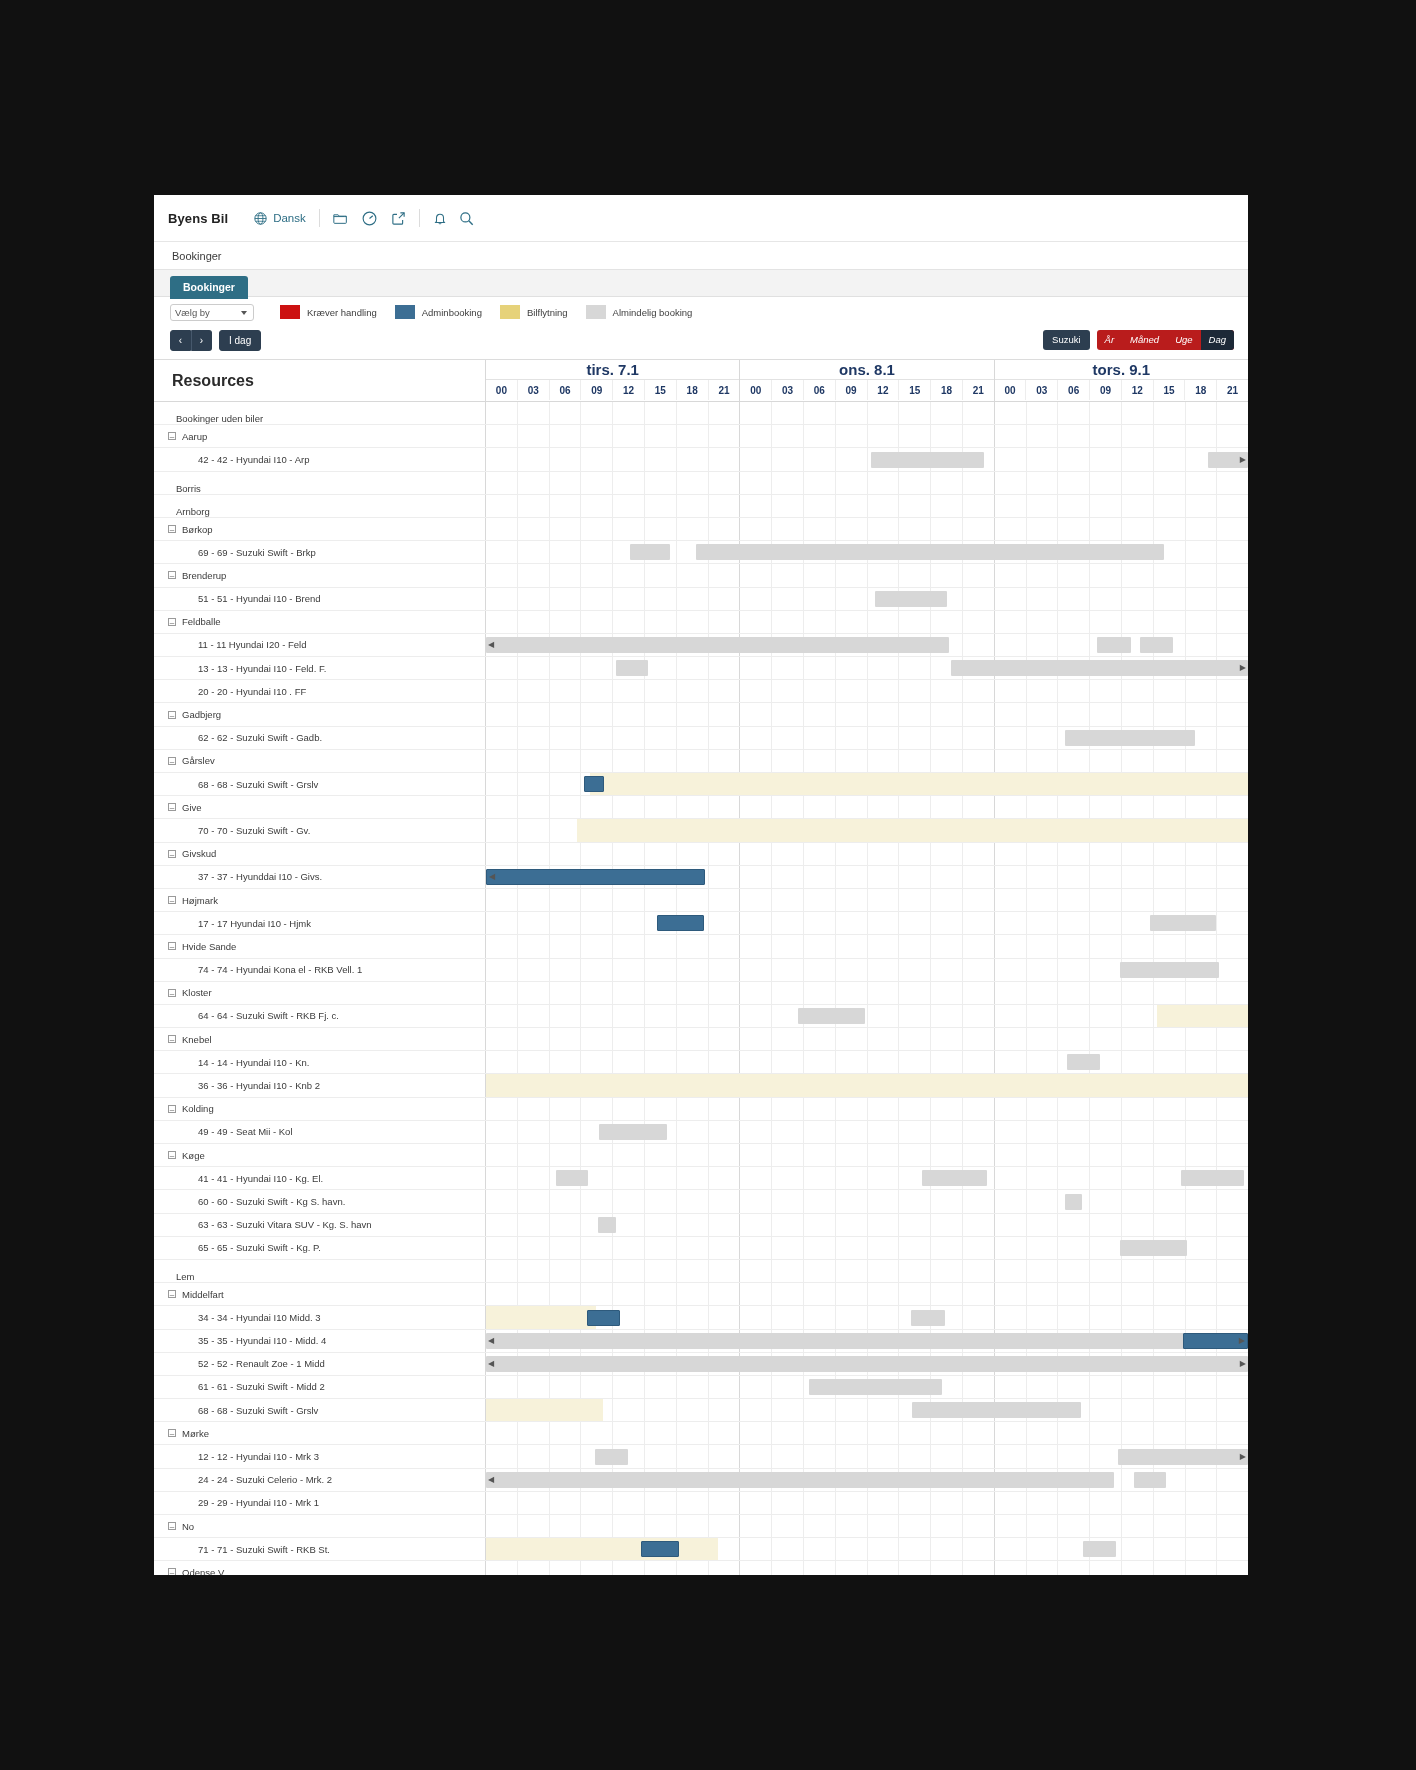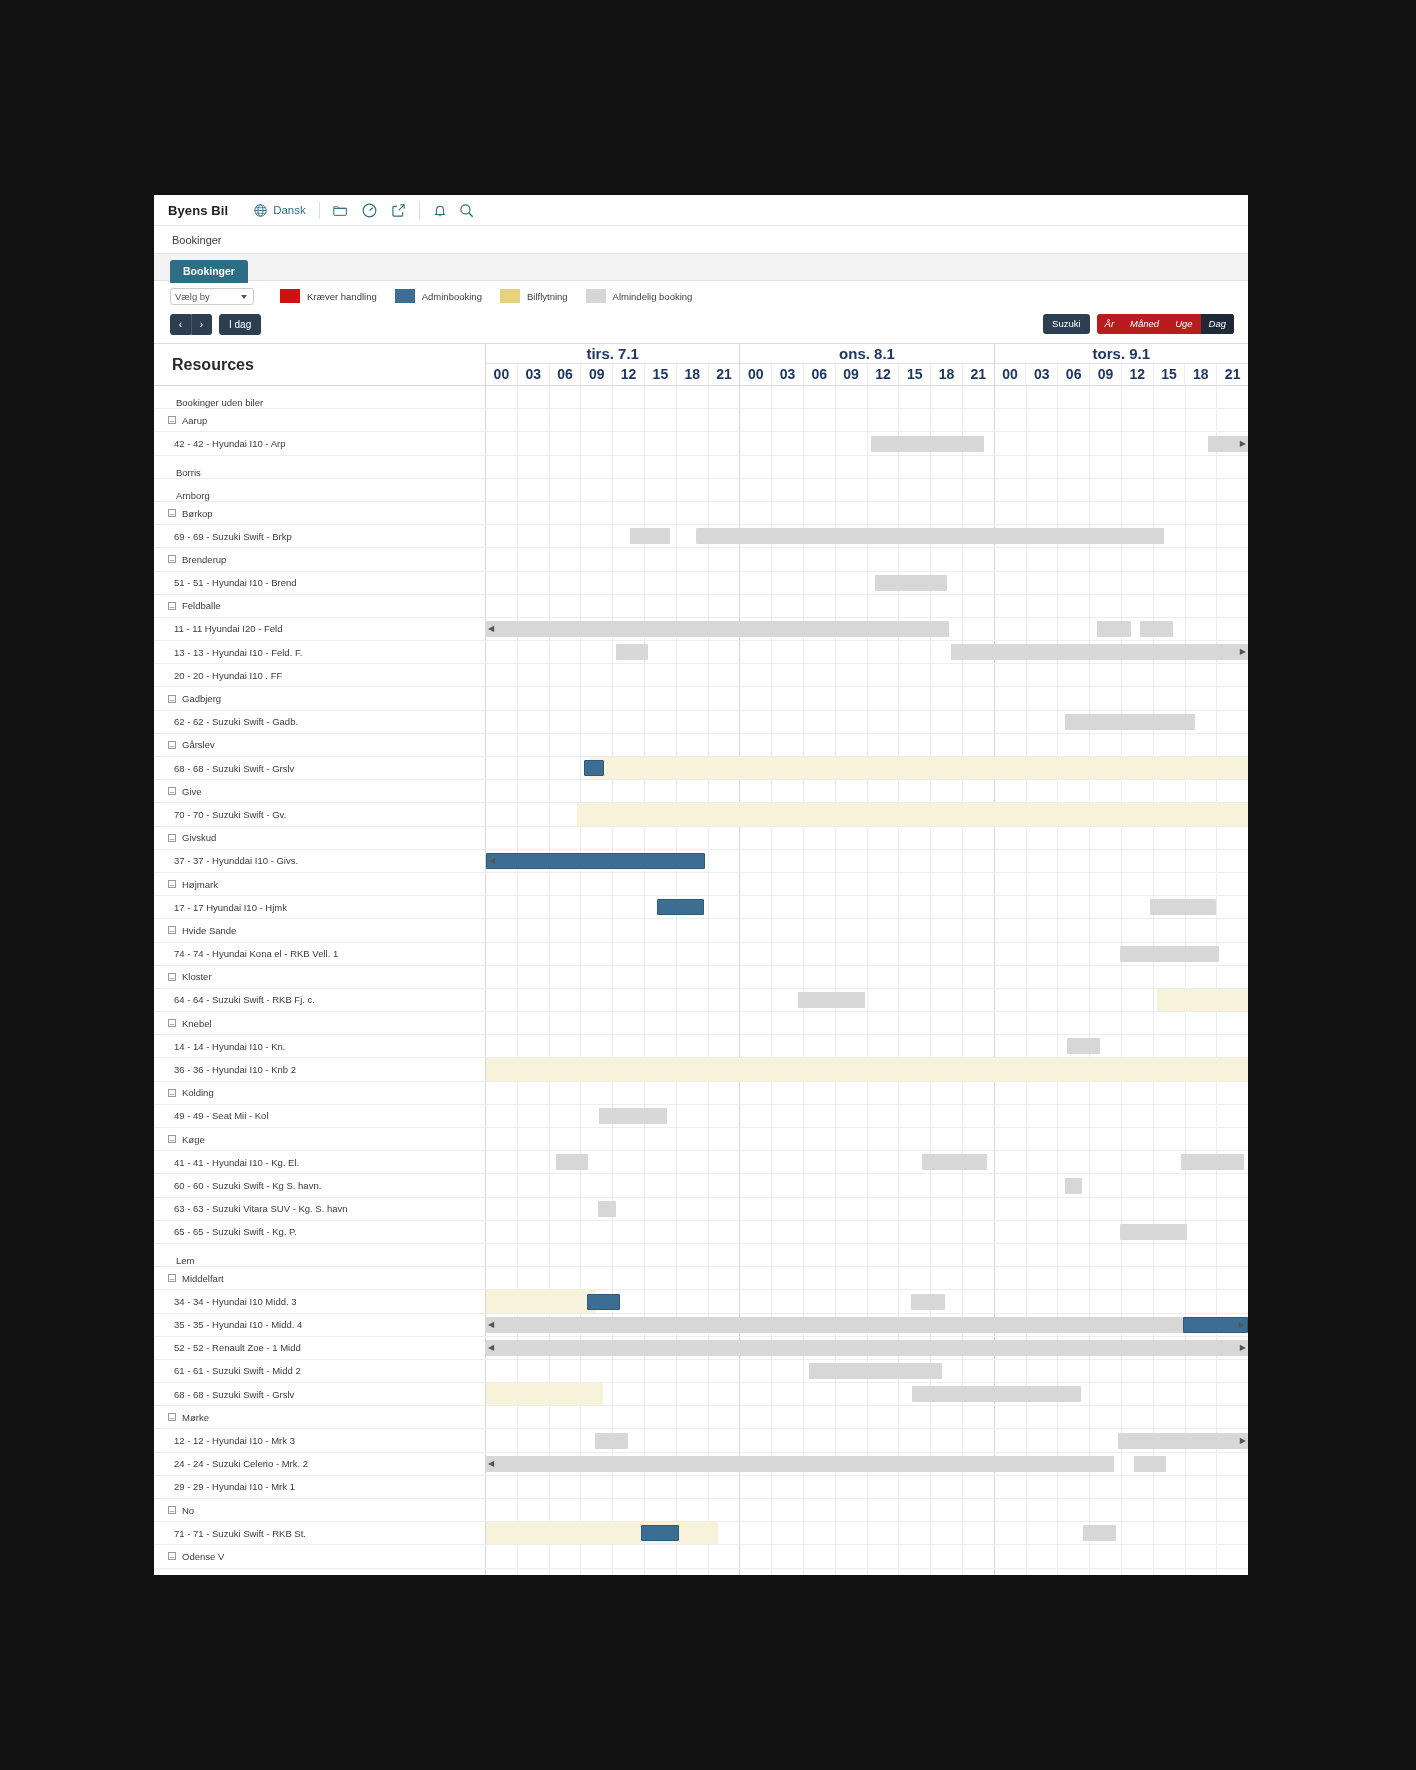--- a/index.html
+++ b/index.html
@@ -14,21 +14,21 @@
     position:absolute; left:154px; top:195px;
     width:1094px; height:1380px;
     background:#ffffff;
     overflow:hidden;
     font-size:11px;
     color:#333;
   }
 
   
   .navbar {
-    height:31px; display:flex; align-items:center;
+    height:47px; display:flex; align-items:center;
     padding:0 14px; background:#fff; border-bottom:1px solid #e6e6e6;
     gap:0px;
   }
   .brand { font-weight:bold; font-size:13px; color:#222; margin-right:26px; letter-spacing:.1px;}
   .lang { display:flex; align-items:center; gap:6px; color:#2e6e85; font-size:11.5px; }
   .nav-sep { width:1px; height:18px; background:#dcdcdc; margin:0 13px; }
   .nav-icons { display:flex; align-items:center; gap:14px; color:#2e6e85; }
   .nav-icons2 { display:flex; align-items:center; gap:12px; color:#2e6e85; }
   .ic { display:inline-flex; align-items:center; justify-content:center; }
 
@@ -112,35 +112,35 @@
   .day { flex:1; border-right:1px solid #d8d8d8; }
   .day:last-child { border-right:none; }
   .day-title {
     height:20px; display:flex; align-items:center; justify-content:center;
     font-size:15px; font-weight:bold; color:#1f3864;
     border-bottom:1px solid #e2e2e2;
   }
   .hours { display:flex; height:20px; }
   .hour {
     flex:1; display:flex; align-items:center; justify-content:center;
-    font-size:14px; font-weight:bold; color:#1f3864;
+    font-size:10px; font-weight:bold; color:#1f3864;
     border-right:1px solid #ededed;
   }
   .hour:last-child{ border-right:none; }
 
   .sch-body { position:relative; }
   .row { display:flex; height:23.2px; border-bottom:1px solid #ededed; }
   .row .rescell {
     width:332px; min-width:332px; border-right:1px solid #d8d8d8;
     display:flex; align-items:center; font-size:9.5px; color:#3b3b3b;
     background:#fff;
   }
   .rescell.group { padding-left:14px; }
   .rescell.plain { padding-left:22px;align-items:flex-end; }
-  .rescell.child { padding-left:20px; }
+  .rescell.child { padding-left:44px; }
   .grp-toggle {
     display:inline-block; width:8px; height:8px; line-height:7px;
     border:1px solid #9a9a9a; text-align:center; font-size:8px;
     color:#555; margin-right:6px; background:#fff;
   }
   .lane { flex:1; position:relative; }
   .lane .grid { position:absolute; inset:0; display:flex; }
   .lane .gcell { flex:1; border-right:1px solid #ededed; }
   .lane .gcell.dayend { border-right:1px solid #d8d8d8; }
   .lane .gcell:last-child { border-right:none; }

